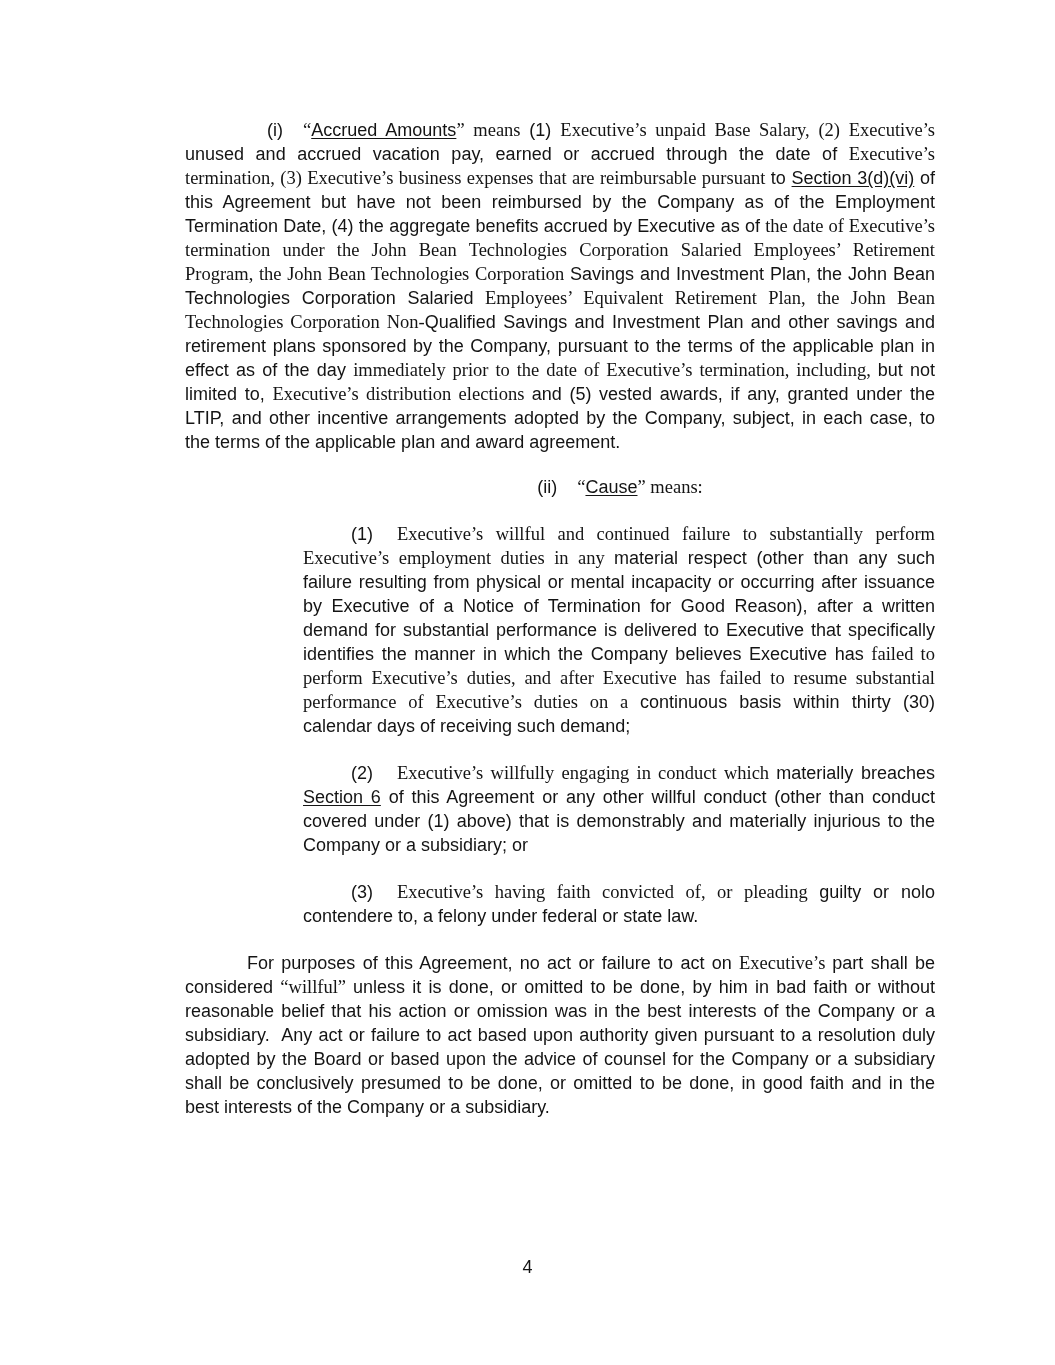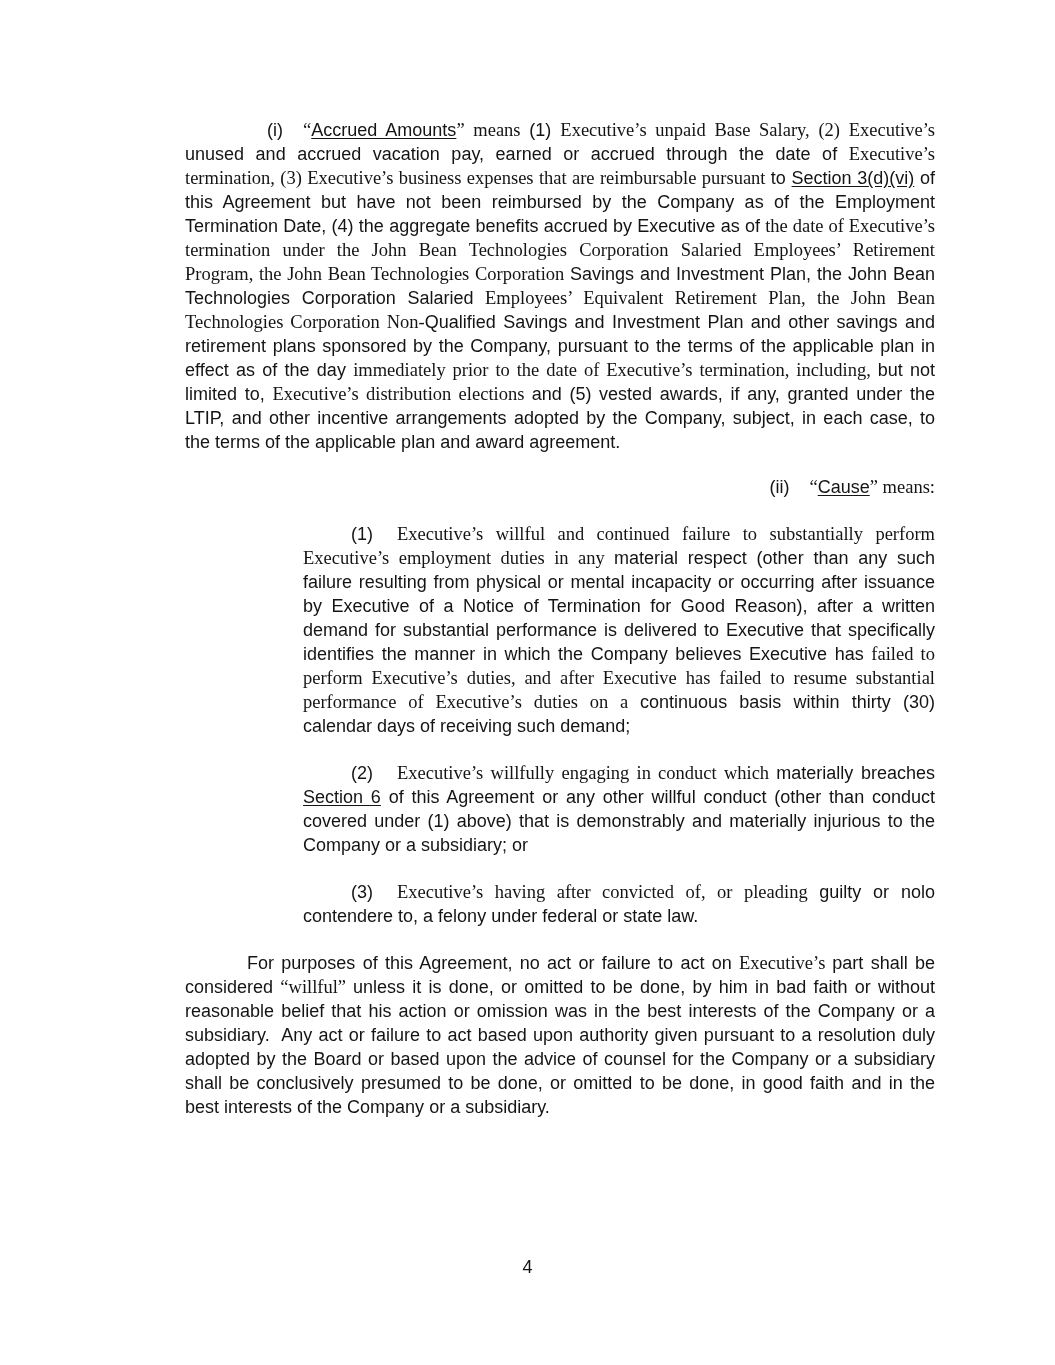--- a/index.html
+++ b/index.html
@@ -13,21 +13,21 @@
     color: #141414;
     font-size: 18px;
     line-height: 24px;
     font-family: "Liberation Sans", sans-serif;
   }
   .doc p {
     margin: 0 0 21px 0;
     text-align: justify;
   }
   p.para-i  { text-indent: 82px; }
-  p.para-ii { text-align: right; text-indent: 120px; margin-bottom: 23px; }
+  p.para-ii { text-align: center; text-indent: 120px; margin-bottom: 23px; }
   p.item    { margin-left: 118px; text-indent: 48px; margin-bottom: 23px; }
   p.para-final { text-indent: 62px; }
   .sans  { font-family: "Liberation Sans", sans-serif; }
   .serif { font-family: "Liberation Serif", serif; font-size: 18.5px; }
   .u { text-decoration: underline; text-underline-offset: 2px; }
   .spacer { display: inline-block; height: 1px; }
   .footer {
     position: absolute;
     top: 1255px;
     left: 0;
@@ -40,17 +40,17 @@
 </style>
 </head>
 <body>
 
 <div class="page">
   <div class="doc">
       <p class="para-i"><span class="sans">(i)</span><span class="spacer" style="width: 20px;"></span><span class="serif">“</span><span class="sans u">Accrued Amounts</span><span class="serif">” means </span><span class="sans">(1) </span><span class="serif">Executive’s unpaid Base Salary, (2) Executive’s </span><span class="sans">unused and accrued vacation pay, earned or accrued through the date of </span><span class="serif">Executive’s termination, (3) Executive’s business expenses that are reimbursable pursuant </span><span class="sans">to </span><span class="sans u">Section 3(d)(vi)</span><span class="sans"> of this Agreement but have not been reimbursed by the Company as of the Employment Termination Date, (4) the aggregate benefits accrued by Executive as of </span><span class="serif">the date of Executive’s termination under the John Bean Technologies Corporation Salaried Employees’ Retirement Program, the John Bean Technologies Corporation </span><span class="sans">Savings and Investment Plan, the John Bean Technologies Corporation Salaried </span><span class="serif">Employees’ Equivalent Retirement Plan, the John Bean Technologies Corporation Non-</span><span class="sans">Qualified Savings and Investment Plan and other savings and retirement plans sponsored by the Company, pursuant to the terms of the applicable plan in effect as of the day </span><span class="serif">immediately prior to the date of Executive’s termination, including, </span><span class="sans">but not limited to, </span><span class="serif">Executive’s distribution elections </span><span class="sans">and (5) vested awards, if any, granted under the LTIP, and other incentive arrangements adopted by the Company, subject, in each case, to the terms of the applicable plan and award agreement.</span></p>
       <p class="para-ii"><span class="sans">(ii)</span><span class="spacer" style="width: 20px;"></span><span class="serif">“</span><span class="sans u">Cause</span><span class="serif">” means:</span></p>
       <p class="item"><span class="sans">(1)</span><span class="spacer" style="width: 24px;"></span><span class="serif">Executive’s willful and continued failure to substantially perform Executive’s employment duties in any </span><span class="sans">material respect (other than any such failure resulting from physical or mental incapacity or occurring after issuance by Executive of a Notice of Termination for Good Reason), after a written demand for substantial performance is delivered to Executive that specifically identifies the manner in which the Company believes Executive has </span><span class="serif">failed to perform Executive’s duties, and after Executive has failed to resume substantial performance of Executive’s duties on a </span><span class="sans">continuous basis within thirty (30) calendar days of receiving such demand;</span></p>
       <p class="item"><span class="sans">(2)</span><span class="spacer" style="width: 24px;"></span><span class="serif">Executive’s willfully engaging in conduct which </span><span class="sans">materially breaches </span><span class="sans u">Section 6</span><span class="sans"> of this Agreement or any other willful conduct (other than conduct covered under (1) above) that is demonstrably and materially injurious to the Company or a subsidiary; or</span></p>
-      <p class="item"><span class="sans">(3)</span><span class="spacer" style="width: 24px;"></span><span class="serif">Executive’s having after convicted of, or pleading </span><span class="sans">guilty or nolo contendere to, a felony under federal or state law.</span></p>
+      <p class="item"><span class="sans">(3)</span><span class="spacer" style="width: 24px;"></span><span class="serif">Executive’s having faith convicted of, or pleading </span><span class="sans">guilty or nolo contendere to, a felony under federal or state law.</span></p>
       <p class="para-final"><span class="sans">For purposes of this Agreement, no act or failure to act on </span><span class="serif">Executive’s </span><span class="sans">part shall be considered </span><span class="serif">“willful” </span><span class="sans">unless it is done, or omitted to be done, by him in bad faith or without reasonable belief that his action or omission was in the best interests of the Company or a subsidiary.&nbsp; Any act or failure to act based upon authority given pursuant to a resolution duly adopted by the Board or based upon the advice of counsel for the Company or a subsidiary shall be conclusively presumed to be done, or omitted to be done, in good faith and in the best interests of the Company or a subsidiary.</span></p>
     </div>
   <div class="footer">4</div>
 </div>
 
 </body></html>

